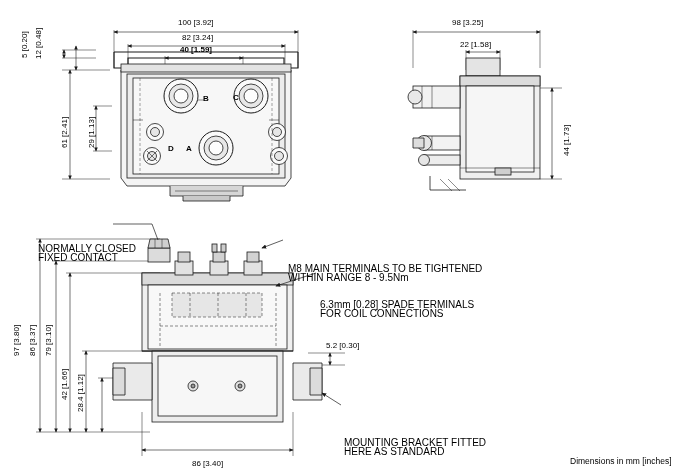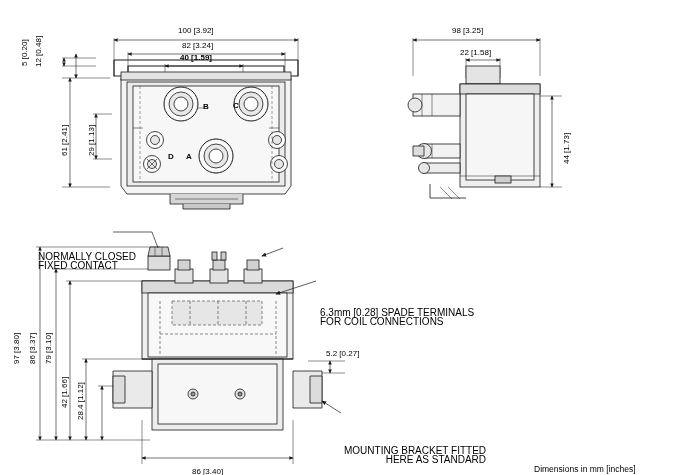--- a/index.html
+++ b/index.html
@@ -4,21 +4,21 @@
 <style>
   html, body { margin:0; padding:0; }
   body {
     width:677px; height:475px;
     background:#ffffff;
     font-family:"Liberation Sans", sans-serif;
     color:#111;
     position:relative;
     overflow:hidden;
   }
-  #stage { position:absolute; left:0; top:16px; width:677px; height:335px; }
+  #stage { position:absolute; left:0; top:8px; width:677px; height:335px; }
   .lbl {
     position:absolute;
     font-size:8px;
     line-height:9px;
     color:#000;
     white-space:pre;
     letter-spacing:0px;
   }
   .lbl.v {
     transform-origin: 0 0;
@@ -31,20 +31,21 @@
     color:#000;
     white-space:pre;
     font-weight:normal;
     margin-top:40px;
   }
   .foot {
     position:absolute;
     font-size:8.5px;
     color:#000;
     white-space:pre;
+    margin-left:36px;
   }
   svg { position:absolute; left:0; top:0; }
 </style>
 </head>
 <body>
 
 <div id="stage">
 
   <svg width="677" height="475" viewBox="0 0 677 475">
     <defs>
@@ -248,25 +249,27 @@
 
   <div class="lbl" style="left:452px; top:10px;">98 [3.25]</div>
   <div class="lbl" style="left:460px; top:32px;">22 [1.58]</div>
   <div class="lbl v" style="left:562px; top:148px;">44 [1.73]</div>
 
   <div class="lbl v" style="left:12px; top:348px;">97 [3.80]</div>
   <div class="lbl v" style="left:28px; top:348px;">86 [3.37]</div>
   <div class="lbl v" style="left:44px; top:348px;">79 [3.10]</div>
   <div class="lbl v" style="left:60px; top:392px;">42 [1.66]</div>
   <div class="lbl v" style="left:76px; top:404px;">28.4 [1.12]</div>
-  <div class="lbl" style="left:326px; top:333px;">5.2 [0.27]</div>
+  <div class="lbl" style="left:326px; top:333px;">5.2 [0.30]</div>
   <div class="lbl" style="left:192px; top:451px;">86 [3.40]</div>
 
   <div class="note" style="left:38px; top:196px;">NORMALLY CLOSED
 FIXED CONTACT</div>
+  <div class="note" style="left:288px; top:216px;">M8 MAIN TERMINALS TO BE TIGHTENED
+WITHIN RANGE 8 - 9.5Nm</div>
   <div class="note" style="left:320px; top:252px;">6.3mm [0.28] SPADE TERMINALS
 FOR COIL CONNECTIONS</div>
-  <div class="note" style="left:344px; top:390px;text-align:right;">MOUNTING BRACKET FITTED
+  <div class="note" style="left:344px; top:390px;">MOUNTING BRACKET FITTED
 HERE AS STANDARD</div>
 
   <div class="foot" style="left:534px; top:448px;">Dimensions in mm [inches]</div>
 
 </div>
 
 </body></html>

